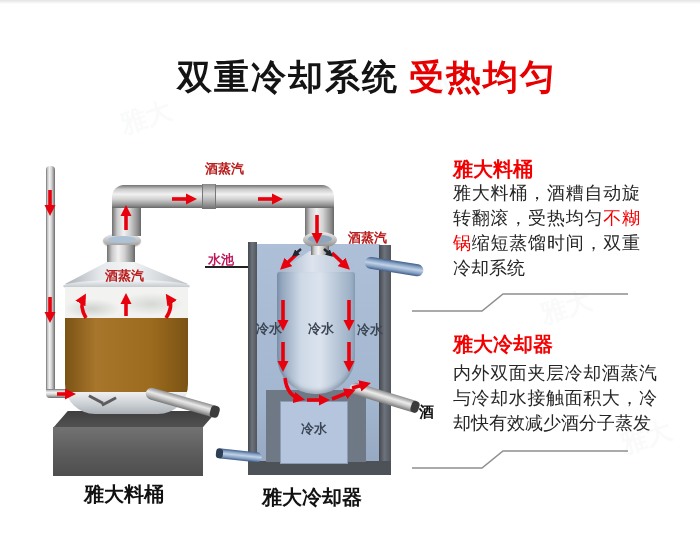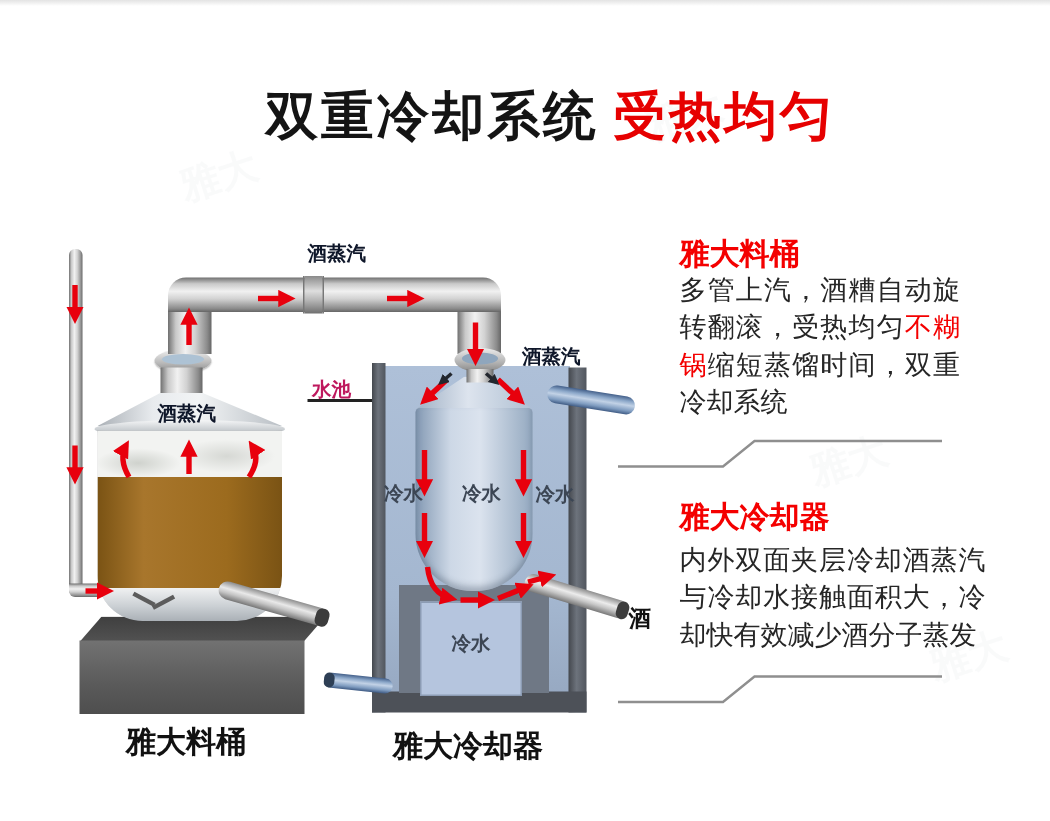--- a/index.html
+++ b/index.html
@@ -11,21 +11,21 @@
   
   .title{left:0;top:54px;width:700px;text-align:center;font-family:"Liberation Serif","DejaVu Serif",serif;
          font-size:35px;font-weight:700;letter-spacing:2px;white-space:nowrap;}
   .title .t-red{margin-left:10px;}
   
   .pipe-h{background:linear-gradient(180deg,#707070 0%,#c9c9c9 18%,#f1f1f1 40%,#d2d2d2 62%,#8b8b8b 90%,#666 100%);}
   .pipe-v{background:linear-gradient(90deg,#707070 0%,#c9c9c9 18%,#f1f1f1 40%,#d2d2d2 62%,#8b8b8b 90%,#666 100%);}
   .pipe-blue{background:linear-gradient(180deg,#44608a 0%,#8aa6c8 25%,#c2d2e6 48%,#7f9cc0 78%,#3f5b84 100%);}
   
   .lbl{font-weight:bold;white-space:nowrap;}
-  .lbl-steam{color:#0f172a;font-size:13px;}
+  .lbl-steam{color:#b91c1c;font-size:13px;}
   .lbl-water{color:#be185d;font-size:13px;}
   .lbl-cold{color:#3c4654;font-size:13px;}
   .caption{color:#111;font-size:20px;font-weight:bold;white-space:nowrap;}
   
   .info-h{font-size:20px;font-weight:bold;color:#f40000;white-space:nowrap;}
   .info-p{font-size:18px;line-height:25px;color:#262626;text-align:justify;}
   .info-p .hl{color:#f40000;}
   .divider{stroke:#8f8f8f;stroke-width:1.6;fill:none;}
   
   .wm{color:#9aa4b0;opacity:.05;font-size:26px;font-weight:bold;transform:rotate(-18deg);}
@@ -149,21 +149,21 @@
   <span class="abs lbl lbl-cold" style="left:308px;top:320px;">冷水</span>
   <span class="abs lbl lbl-cold" style="left:357px;top:321px;">冷水</span>
   <span class="abs lbl lbl-cold" style="left:301px;top:420px;">冷水</span>
 
   <span class="abs lbl" style="left:419px;top:403px;font-size:15px;color:#111;">酒</span>
 
   <span class="abs caption" style="left:84px;top:481px;">雅大料桶</span>
   <span class="abs caption" style="left:262px;top:484px;">雅大冷却器</span>
 
   <div class="abs info-h" style="left:453px;top:156px;">雅大料桶</div>
-  <div class="abs info-p" style="left:453px;top:181px;width:187px;"><span>多管上汽，酒糟自动旋转翻滚，受热均匀</span><span class="hl">不糊锅</span><span>缩短蒸馏时间，双重冷却系统</span></div>
+  <div class="abs info-p" style="left:453px;top:181px;width:187px;"><span>雅大料桶，酒糟自动旋转翻滚，受热均匀</span><span class="hl">不糊锅</span><span>缩短蒸馏时间，双重冷却系统</span></div>
 
   <svg class="abs" style="left:410px;top:292px;" width="222" height="22">
     <polyline class="divider" points="2,19 72,19 93,2 218,2"></polyline>
   </svg>
 
   <div class="abs info-h" style="left:453px;top:331px;">雅大冷却器</div>
   <div class="abs info-p" style="left:453px;top:361px;width:204px;">内外双面夹层冷却酒蒸汽与冷却水接触面积大，冷却快有效减少酒分子蒸发</div>
 
   <svg class="abs" style="left:410px;top:449px;" width="222" height="22">
     <polyline class="divider" points="2,19 72,19 93,2 218,2"></polyline>

